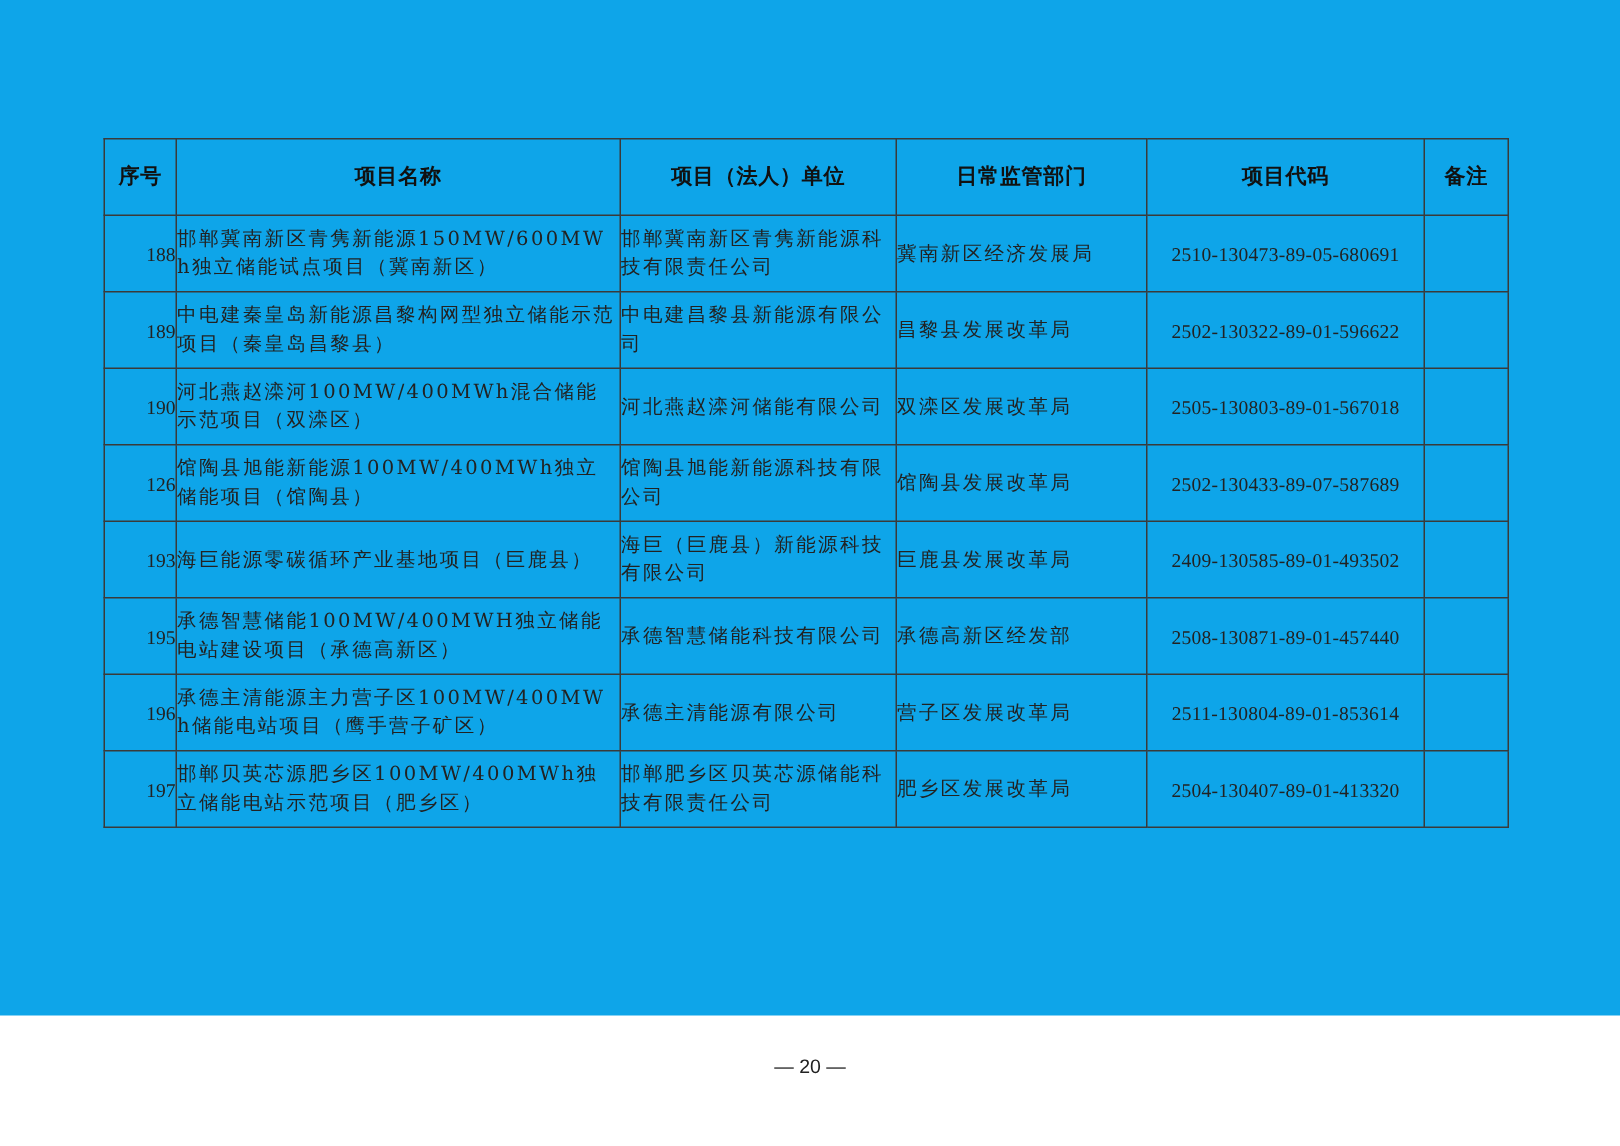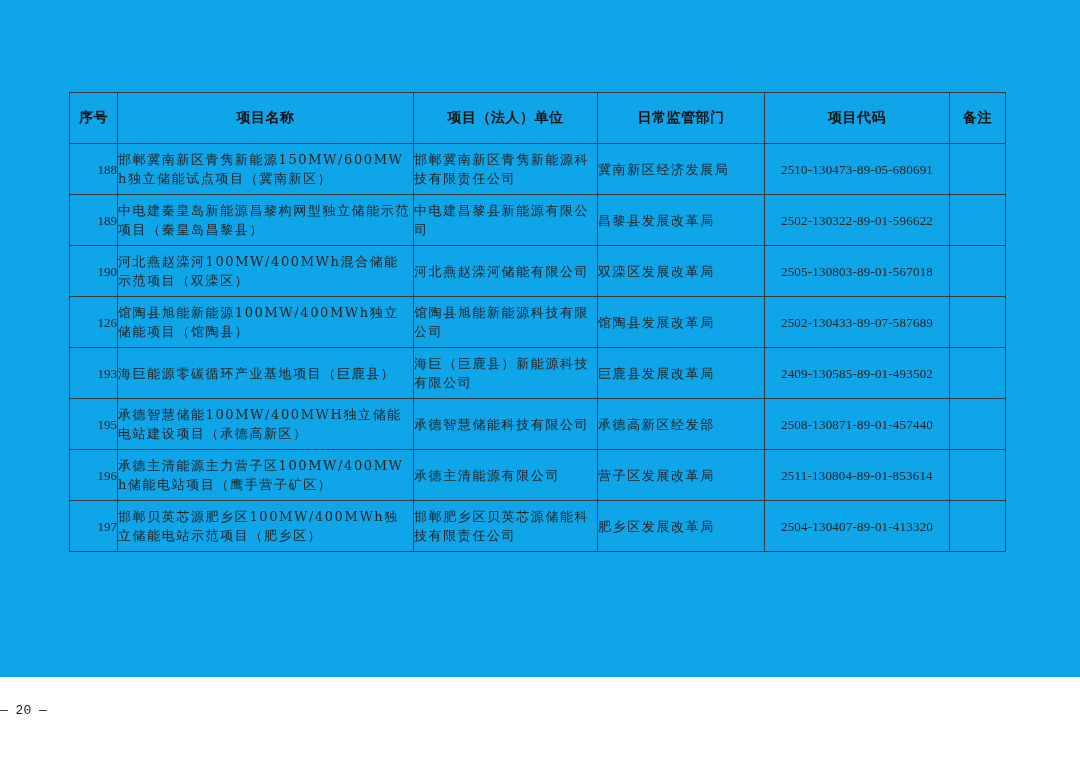--- a/index.html
+++ b/index.html
@@ -69,22 +69,22 @@
     letter-spacing: 0.2px;
   }
   td.c-note {
     text-align: center;
   }
   .footer-page {
     position: absolute;
     left: 0;
     width: 1080px;
     top: 703px;
-    text-align: left;
-    font-family: Liberation Mono, monospace;
+    text-align: center;
+    font-family: Liberation Sans, sans-serif;
     font-size: 13px;
     color: #222;
   }
 </style>
 </head>
 <body>
 
 <div class="page">
 
   <table class="grid">

